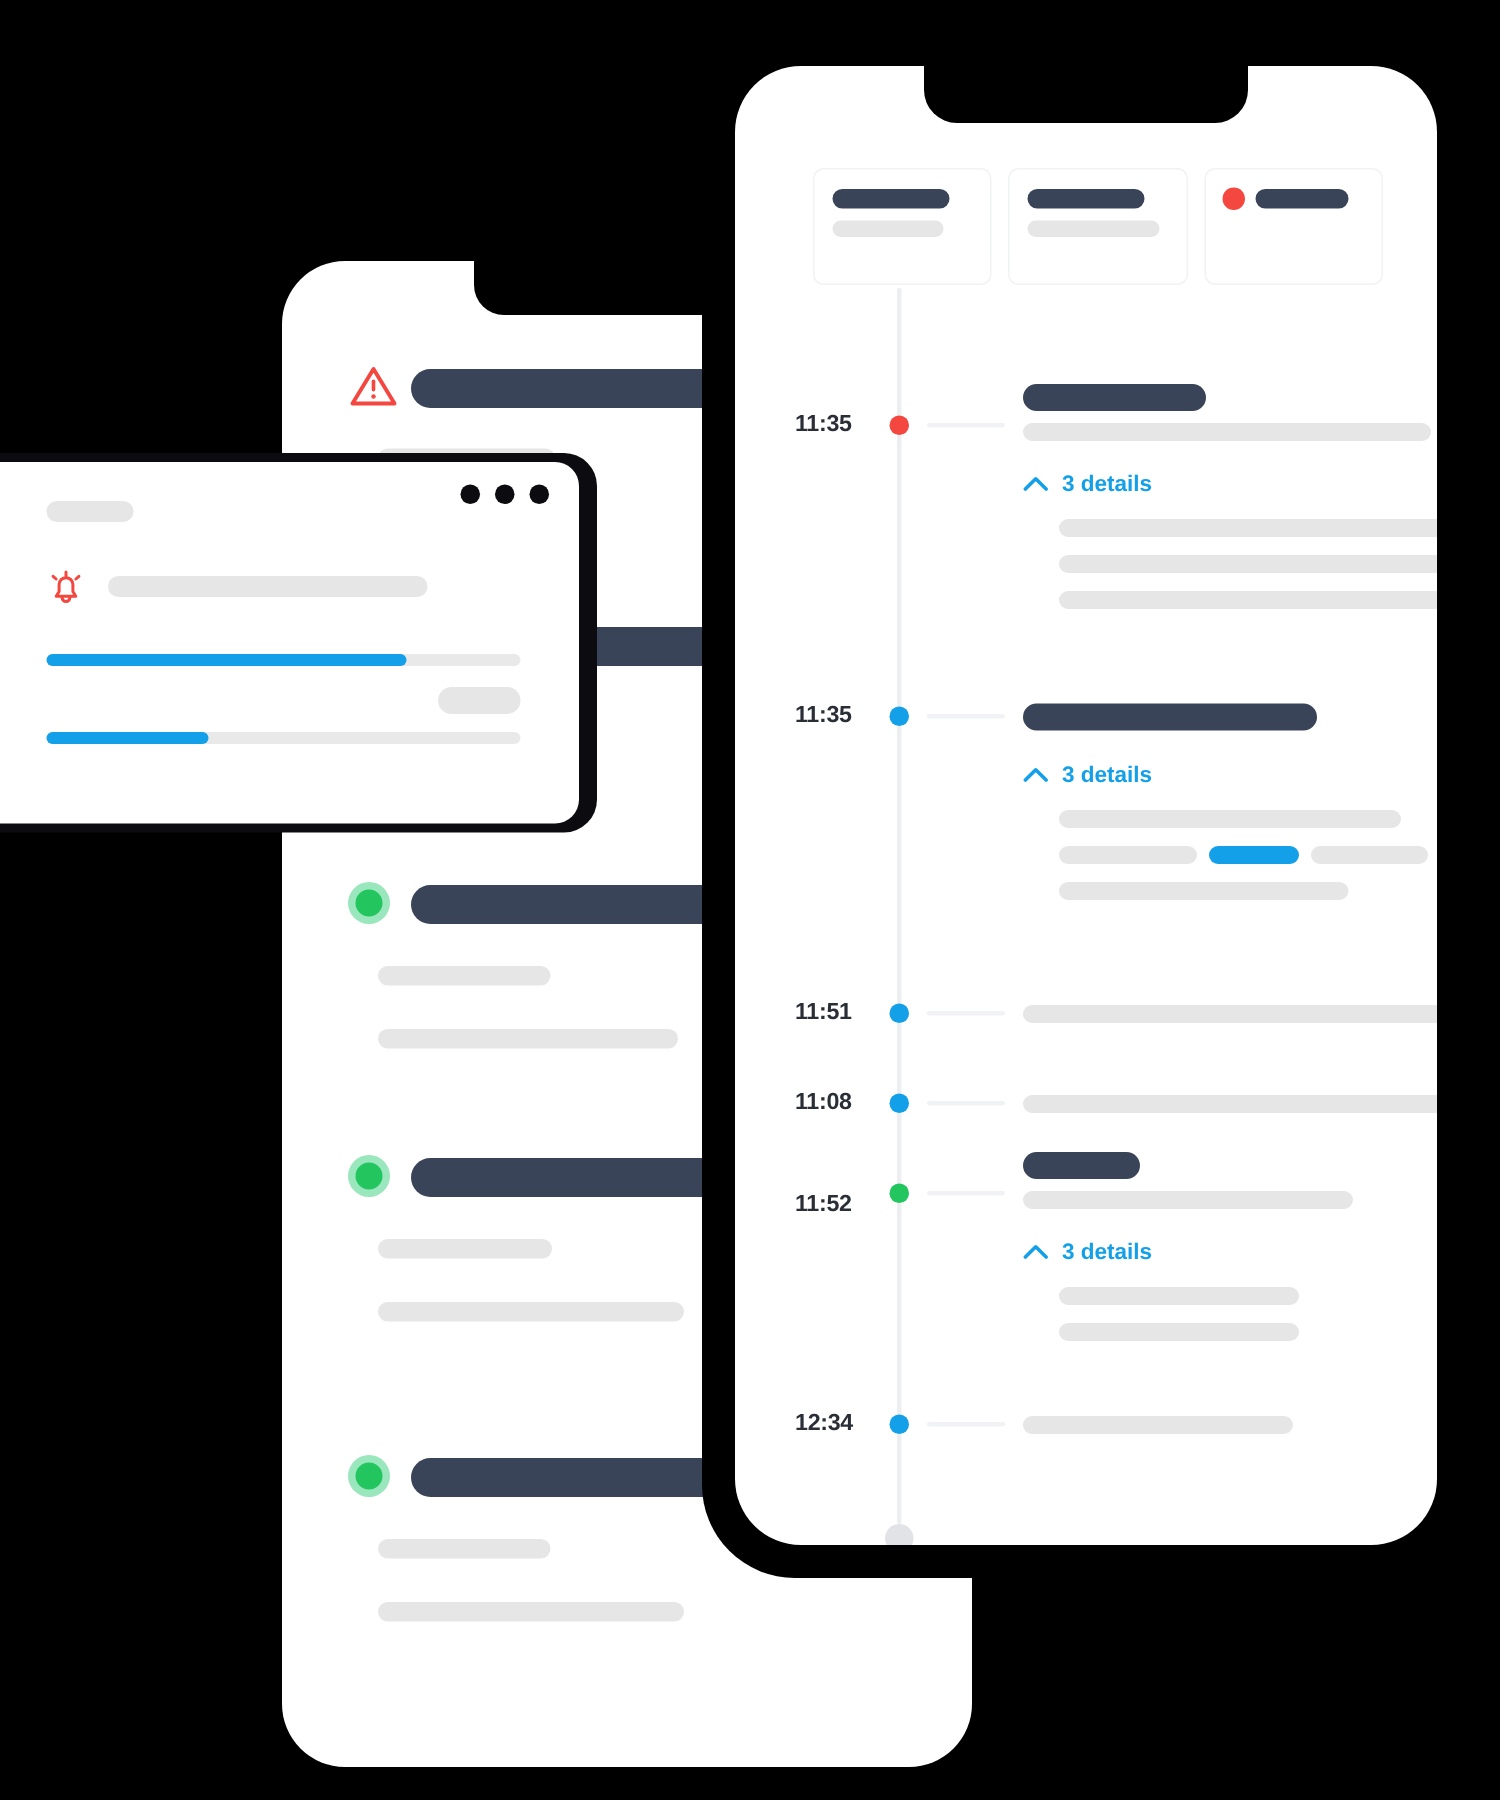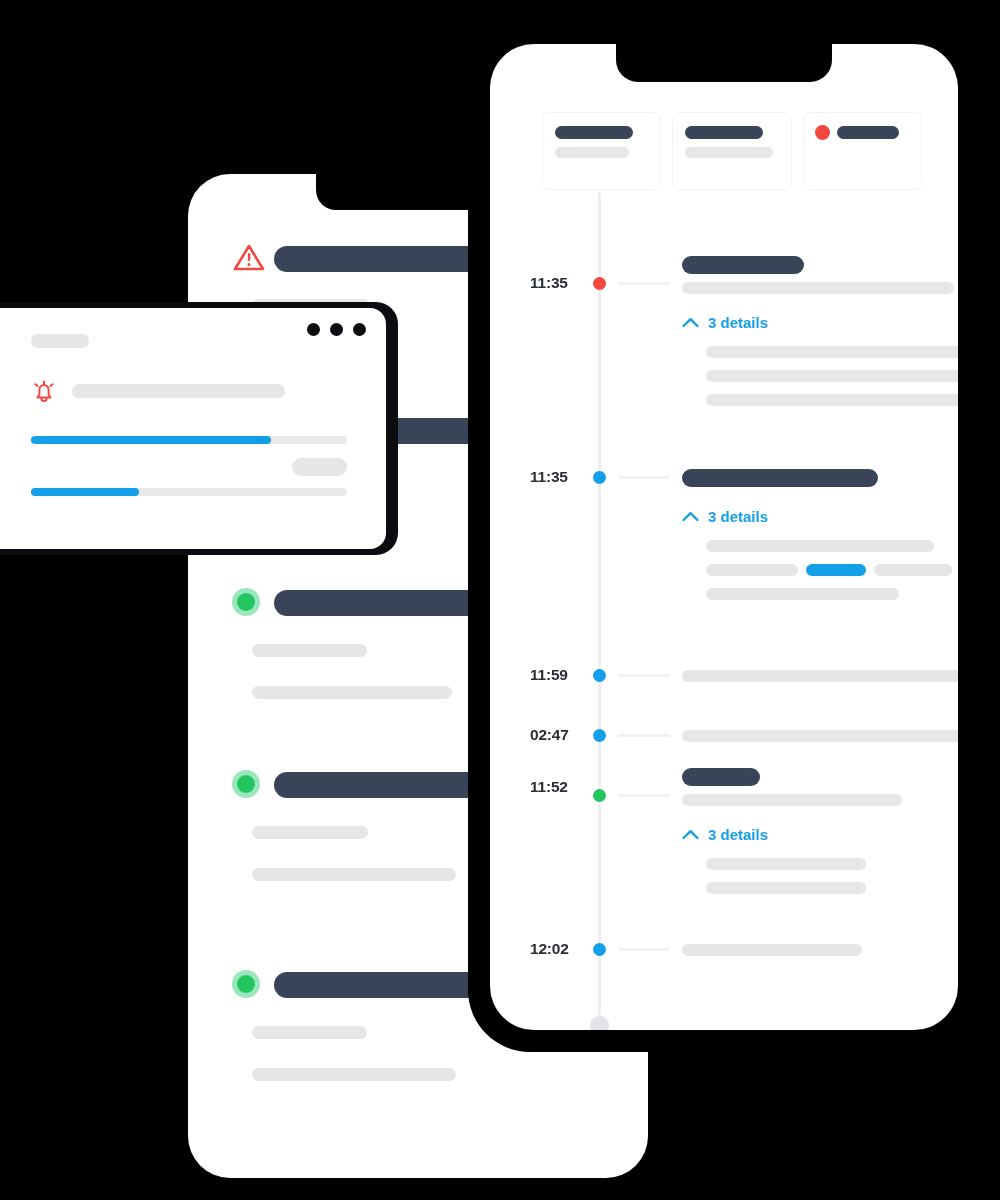--- a/index.html
+++ b/index.html
@@ -411,51 +411,51 @@
             <span>3 details</span>
           </span>
           <span class="bar tl-detail-line" style="top:154px; width:228px"></span>
           <span class="tl-detail-seg bar" style="left:216px; top:178px; width:92px"></span>
           <span class="tl-detail-seg bar-blue" style="left:316px; top:178px; width:60px"></span>
           <span class="tl-detail-seg bar" style="left:384px; top:178px; width:78px"></span>
           <span class="bar tl-detail-line" style="top:202px; width:193px"></span>
         </div>
 
         <div class="tl-event" style="top:398px">
-          <span class="tl-time" style="top:76px">11:59</span>
+          <span class="tl-time" style="top:76px">11:51</span>
           <span class="tl-dot" style="top:79px"></span>
           <span class="tl-conn" style="top:84px"></span>
           <span class="bar tl-sub" style="top:80px; width:286px"></span>
         </div>
 
         <div class="tl-event" style="top:458px">
-          <span class="tl-time" style="top:76px">02:47</span>
+          <span class="tl-time" style="top:76px">11:08</span>
           <span class="tl-dot" style="top:79px"></span>
           <span class="tl-conn" style="top:84px"></span>
           <span class="bar tl-sub" style="top:80px; width:286px"></span>
         </div>
 
         <div class="tl-event" style="top:518px">
-          <span class="tl-time" style="top:68px">11:52</span>
+          <span class="tl-time" style="top:84px">11:52</span>
           <span class="tl-dot green" style="top:79px"></span>
           <span class="tl-conn" style="top:84px"></span>
           <span class="bar-dark tl-head" style="top:58px; width:78px"></span>
           <span class="bar tl-sub" style="top:84px; width:220px"></span>
           <span class="tl-details" style="top:116px">
             <svg class="chev" viewBox="0 0 17 11">
               <path d="M1.6 9 L8.5 2.2 L15.4 9" fill="none" stroke="#14a0e8" stroke-width="2.4" stroke-linecap="round" stroke-linejoin="round"></path>
             </svg>
             <span>3 details</span>
           </span>
           <span class="bar tl-detail-line" style="top:148px; width:160px"></span>
           <span class="bar tl-detail-line" style="top:172px; width:160px"></span>
         </div>
 
         <div class="tl-event" style="top:672px">
-          <span class="tl-time" style="top:76px">12:02</span>
+          <span class="tl-time" style="top:76px">12:34</span>
           <span class="tl-dot" style="top:79px"></span>
           <span class="tl-conn" style="top:84px"></span>
           <span class="bar tl-sub" style="top:80px; width:180px"></span>
         </div>
 
         <span class="tl-dot grey" style="top:824px"></span>
       </div>
     </div>
   </div>
 

